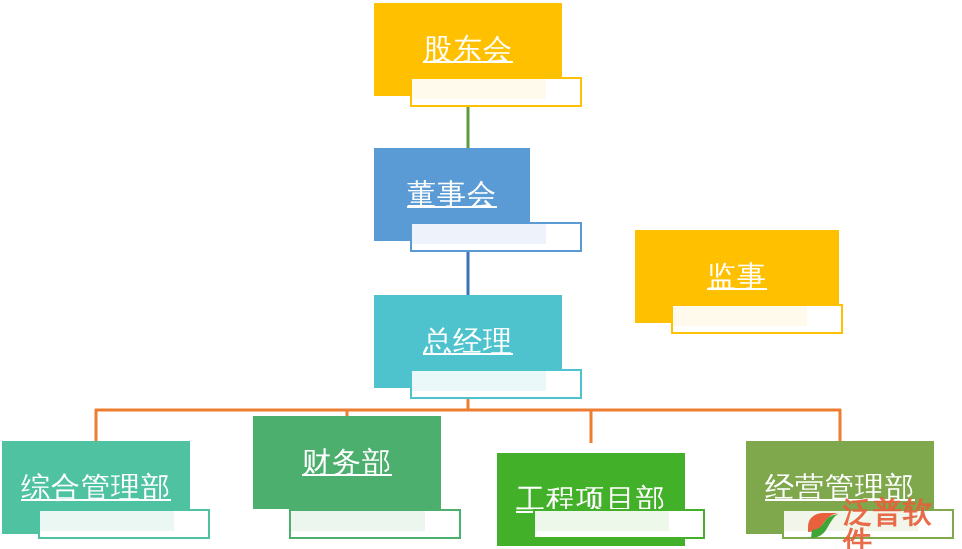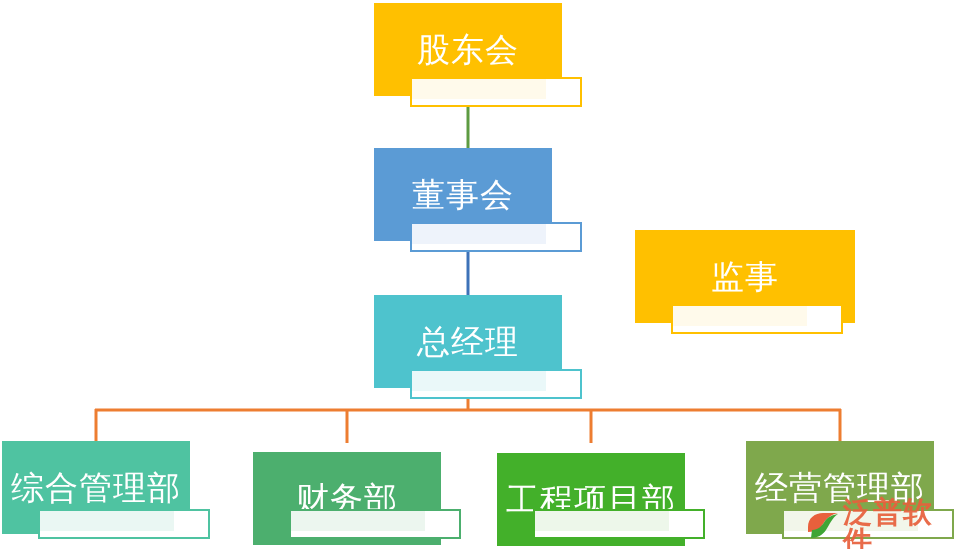--- a/index.html
+++ b/index.html
@@ -39,25 +39,26 @@
     left: 0;
     top: 0;
     box-sizing: border-box;
     display: flex;
     align-items: center;
     justify-content: center;
     z-index: 3;
   }
   .node .plate-label {
     color: #ffffff;
-    font-size: 33px;
+    font-size: 29px;
     line-height: 1;
     letter-spacing: 1px;
     white-space: nowrap;
     font-weight: 400;
+    text-decoration: underline;
   }
   .node .subplate {
     position: absolute;
     box-sizing: border-box;
     border-style: solid;
     border-width: 2px;
     background: #ffffff;
     z-index: 4;
   }
   .node .subplate-fill {
@@ -129,31 +130,31 @@
     <div class="plate" style="left: 374px; top: 3px; width: 188px; height: 93px; background: rgb(255, 192, 0);">
       <span class="plate-label">股东会</span>
     </div>
     <div class="subplate" style="left: 410px; top: 77px; width: 172px; height: 30px; border-color: rgb(255, 192, 0);">
       <div class="subplate-fill" style="background: rgb(255, 250, 235); height: 20px;"></div>
       <span class="subplate-label"></span>
     </div>
   </div>
 
   <div class="node" style="left: 0px; top: 0px;">
-    <div class="plate" style="left: 374px; top: 148px; width: 178px; height: 93px; background: rgb(91, 155, 213); text-align: center;">
+    <div class="plate" style="left: 374px; top: 148px; width: 156px; height: 93px; background: rgb(91, 155, 213); text-align: center;">
       <span class="plate-label">董事会</span>
     </div>
     <div class="subplate" style="left: 410px; top: 222px; width: 172px; height: 30px; border-color: rgb(91, 155, 213);">
       <div class="subplate-fill" style="background: rgb(238, 243, 251); height: 20px;"></div>
       <span class="subplate-label"></span>
     </div>
   </div>
 
   <div class="node" style="left: 0px; top: 0px;">
-    <div class="plate" style="left: 635px; top: 230px; width: 220px; height: 93px; background: rgb(255, 192, 0);">
+    <div class="plate" style="left: 635px; top: 230px; width: 204px; height: 93px; background: rgb(255, 192, 0);">
       <span class="plate-label">监事</span>
     </div>
     <div class="subplate" style="left: 671px; top: 304px; width: 172px; height: 30px; border-color: rgb(255, 192, 0);">
       <div class="subplate-fill" style="background: rgb(255, 250, 235); height: 20px;"></div>
       <span class="subplate-label"></span>
     </div>
   </div>
 
   <div class="node" style="left: 0px; top: 0px;">
     <div class="plate" style="left: 374px; top: 295px; width: 188px; height: 93px; background: rgb(78, 195, 205);">
@@ -169,21 +170,21 @@
     <div class="plate" style="left: 2px; top: 441px; width: 188px; height: 93px; background: rgb(79, 195, 161); align-items: center;">
       <span class="plate-label">综合管理部</span>
     </div>
     <div class="subplate" style="left: 38px; top: 509px; width: 172px; height: 30px; border-color: rgb(79, 195, 161);">
       <div class="subplate-fill" style="background: rgb(234, 247, 243); height: 20px;"></div>
       <span class="subplate-label"></span>
     </div>
   </div>
 
   <div class="node" style="left: 0px; top: 0px;">
-    <div class="plate" style="left: 253px; top: 452px; width: 188px; height: 93px; background: rgb(76, 175, 110);">
+    <div class="plate" style="left: 253px; top: 416px; width: 188px; height: 93px; background: rgb(76, 175, 110);">
       <span class="plate-label">财务部</span>
     </div>
     <div class="subplate" style="left: 289px; top: 509px; width: 172px; height: 30px; border-color: rgb(76, 175, 110);">
       <div class="subplate-fill" style="background: rgb(236, 246, 239); height: 20px;"></div>
       <span class="subplate-label"></span>
     </div>
   </div>
 
   <div class="node" style="left: 0px; top: 0px;">
     <div class="plate" style="left: 497px; top: 441px; width: 188px; height: 93px; background: rgb(67, 176, 42); margin-top: 12px;">

